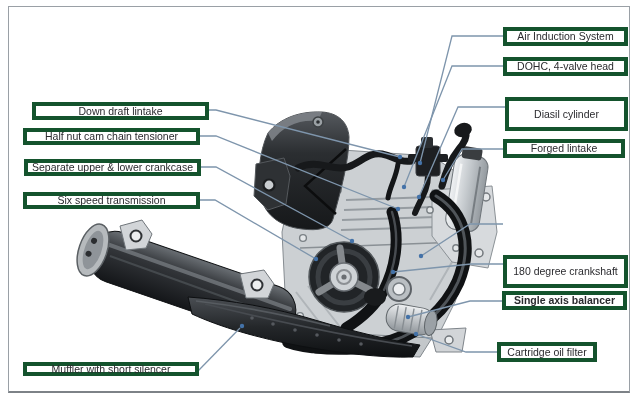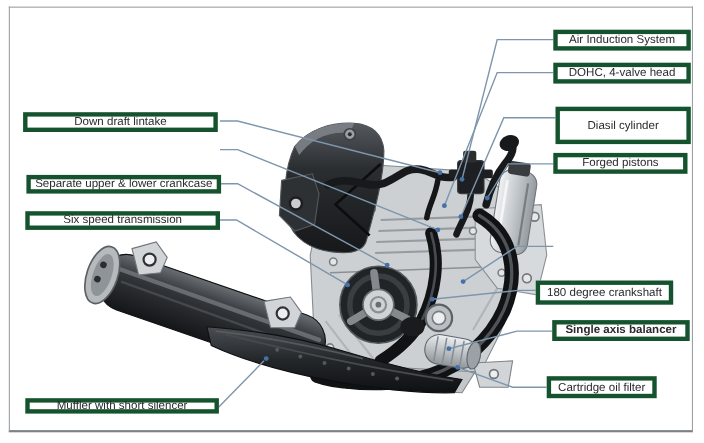--- a/index.html
+++ b/index.html
@@ -210,37 +210,38 @@
       <circle cx="404" cy="187" r="2.2"></circle>
         <circle cx="419" cy="197" r="2.2"></circle>
       <circle cx="443" cy="180" r="2.2"></circle>
         <circle cx="421" cy="256" r="2.2"></circle>
       <circle cx="393" cy="272" r="2.2"></circle>
         <circle cx="408" cy="317" r="2.2"></circle>
       <circle cx="416" cy="334" r="2.2"></circle>
     </g>
   </svg>
 
-  <div class="lbl nowrap" style="left:21px;top:102px;width:177px;height:18px;">Down draft lintake</div>
-
+  <div class="lbl nowrap" style="left:32px;top:102px;width:177px;height:18px;">Down draft lintake</div>
+
+  <div class="lbl nowrap" style="left:23px;top:128px;width:177px;height:17px;">Half nut cam chain tensioner</div>
 
   <div class="lbl nowrap" style="left:24px;top:159px;width:177px;height:17px;">Separate upper &amp; lower crankcase</div>
 
   <div class="lbl nowrap" style="left:23px;top:192px;width:177px;height:17px;text-align:center;">Six speed transmission</div>
 
   <div class="lbl nowrap" style="left:23px;top:362px;width:176px;height:14px;">Muffler with short silencer</div>
 
   <div class="lbl nowrap" style="left:503px;top:27px;width:125px;height:19px;">Air Induction System</div>
 
   <div class="lbl nowrap" style="left:503px;top:57px;width:125px;height:19px;">DOHC, 4-valve head</div>
 
   <div class="lbl nowrap" style="left:505px;top:97px;width:123px;height:34px;text-align:right;">Diasil cylinder</div>
 
-  <div class="lbl nowrap" style="left:503px;top:139px;width:122px;height:19px;">Forged pistons</div>
-
-
-  <div class="lbl nowrap" style="left:487px;top:255px;width:125px;height:22px;">180 degree crankshaft</div>
+  <div class="lbl nowrap" style="left:503px;top:139px;width:122px;height:19px;">Forged lintake</div>
+
+
+  <div class="lbl nowrap" style="left:503px;top:255px;width:125px;height:33px;">180 degree crankshaft</div>
 
   <div class="lbl nowrap" style="left:502px;top:291px;width:125px;height:19px;font-weight:bold;">Single axis balancer</div>
 
   <div class="lbl nowrap" style="left:497px;top:342px;width:100px;height:20px;">Cartridge oil filter</div>
 
 </div>
 
 </body></html>

